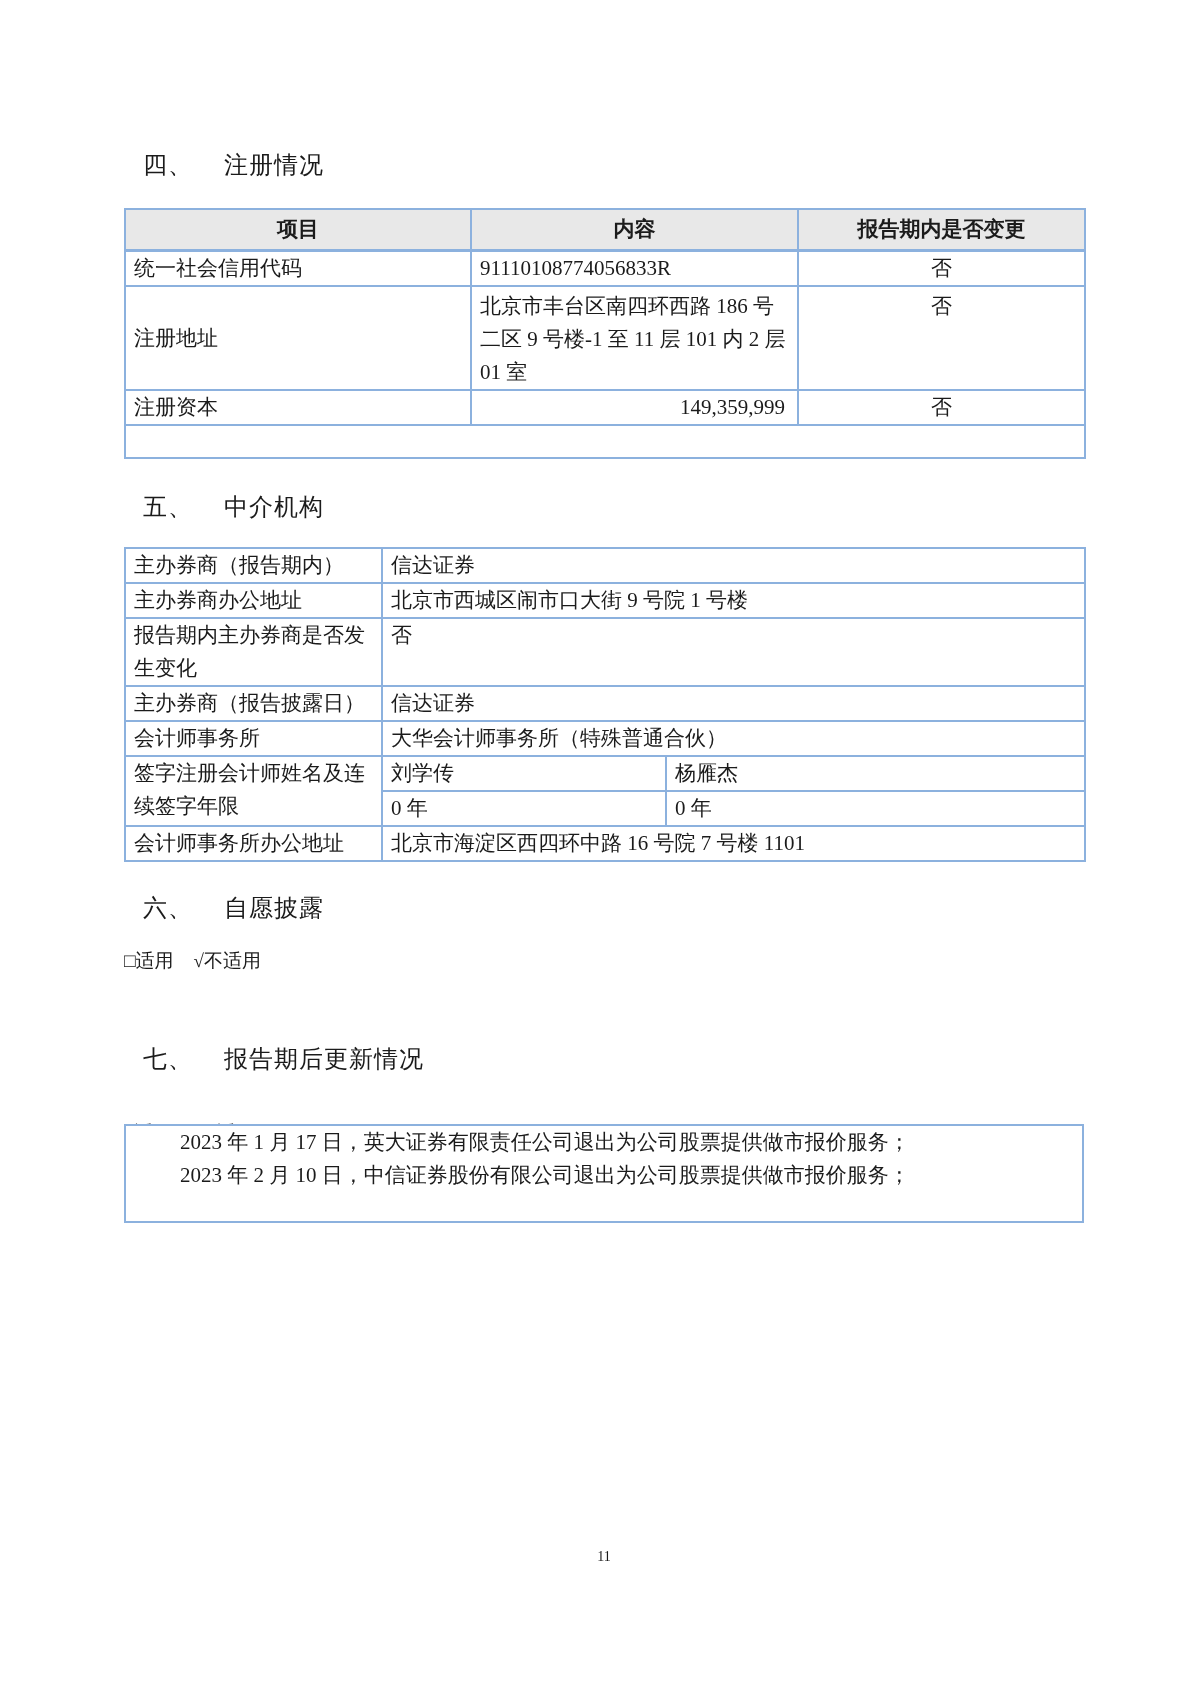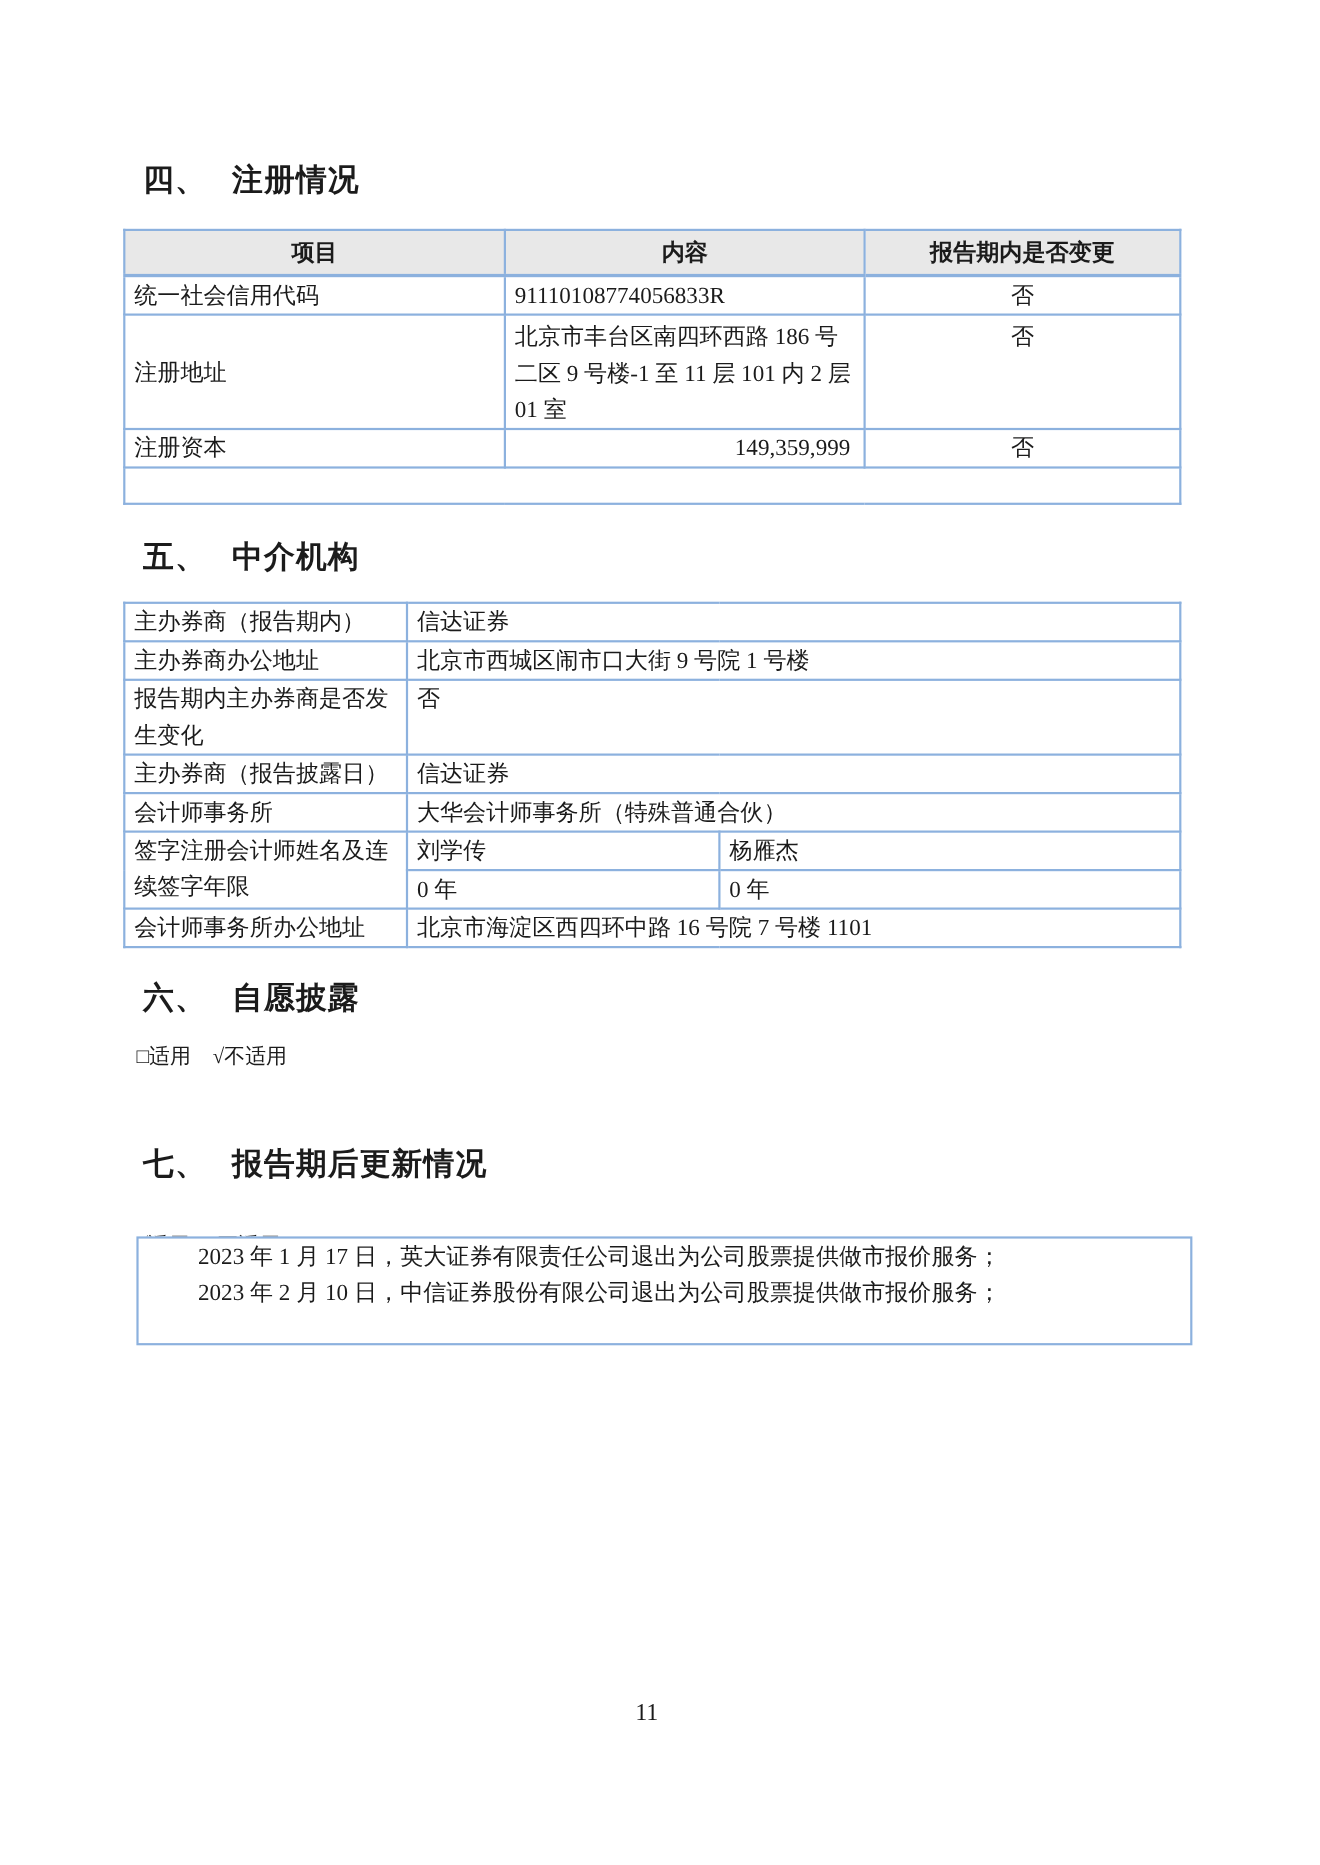--- a/index.html
+++ b/index.html
@@ -5,35 +5,35 @@
   html,body{margin:0;padding:0;}
   body{
     width:1200px;height:1695px;background:#ffffff;position:relative;
     font-family:"Liberation Serif","DejaVu Serif",serif;
     color:#1b1b1b;
   }
   .page{position:absolute;inset:0;width:1200px;height:1695px;background:#fff;overflow:hidden;}
 
   
   .sec-heading{
-    position:absolute;left:130px;
-    font-size:28px;font-weight:bold;line-height:30px;white-space:nowrap;
+    position:absolute;left:143px;
+    font-size:24px;font-weight:normal;line-height:30px;white-space:nowrap;
     letter-spacing:1px;
   }
   .sec-heading .num{display:inline-block;width:81px;}
 
   
   .applic-line{
     position:absolute;left:124px;font-size:19px;line-height:26px;white-space:nowrap;
   }
   .applic-line .opt{margin-right:20px;}
 
   
   table.doc{
-    position:absolute;left:112px;border-collapse:collapse;table-layout:fixed;
+    position:absolute;left:124px;border-collapse:collapse;table-layout:fixed;
     width:960px;font-size:21px;
   }
   table.doc td,table.doc th{
     border:2px solid #8CB1DE;
     padding:0 8px;
     font-weight:normal;
     line-height:33px;
     overflow:hidden;
   }
   
@@ -60,22 +60,22 @@
   
   .update-box{
     position:absolute;left:124px;width:960px;box-sizing:border-box;
     border:2px solid #8CB1DE;background:#fff;
   }
   .update-box p{
     margin:0;padding:0 10px 0 54px;font-size:21px;line-height:33px;
   }
 
   .page-number{
-    position:absolute;left:0;width:1176px;text-align:center;
-    font-size:22px;line-height:22px;
+    position:absolute;left:16px;width:1176px;text-align:center;
+    font-size:14px;line-height:22px;
   }
 </style>
 </head>
 <body>
 
 <div class="page">
 
   <div class="sec-heading" style="top:150px;">
     <span class="num">四、</span><span>注册情况</span>
   </div>

